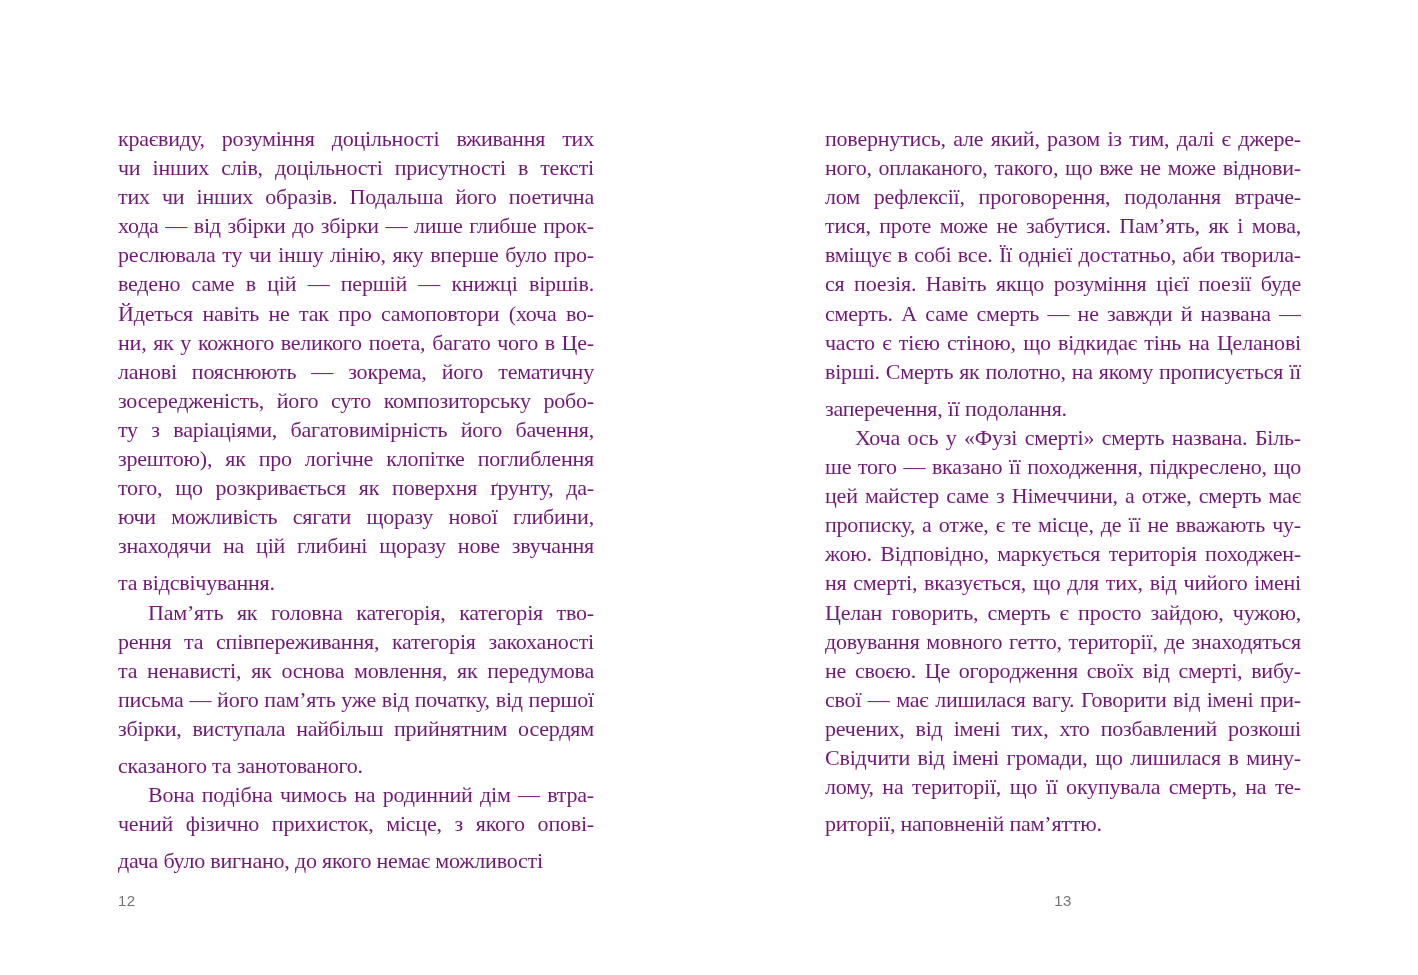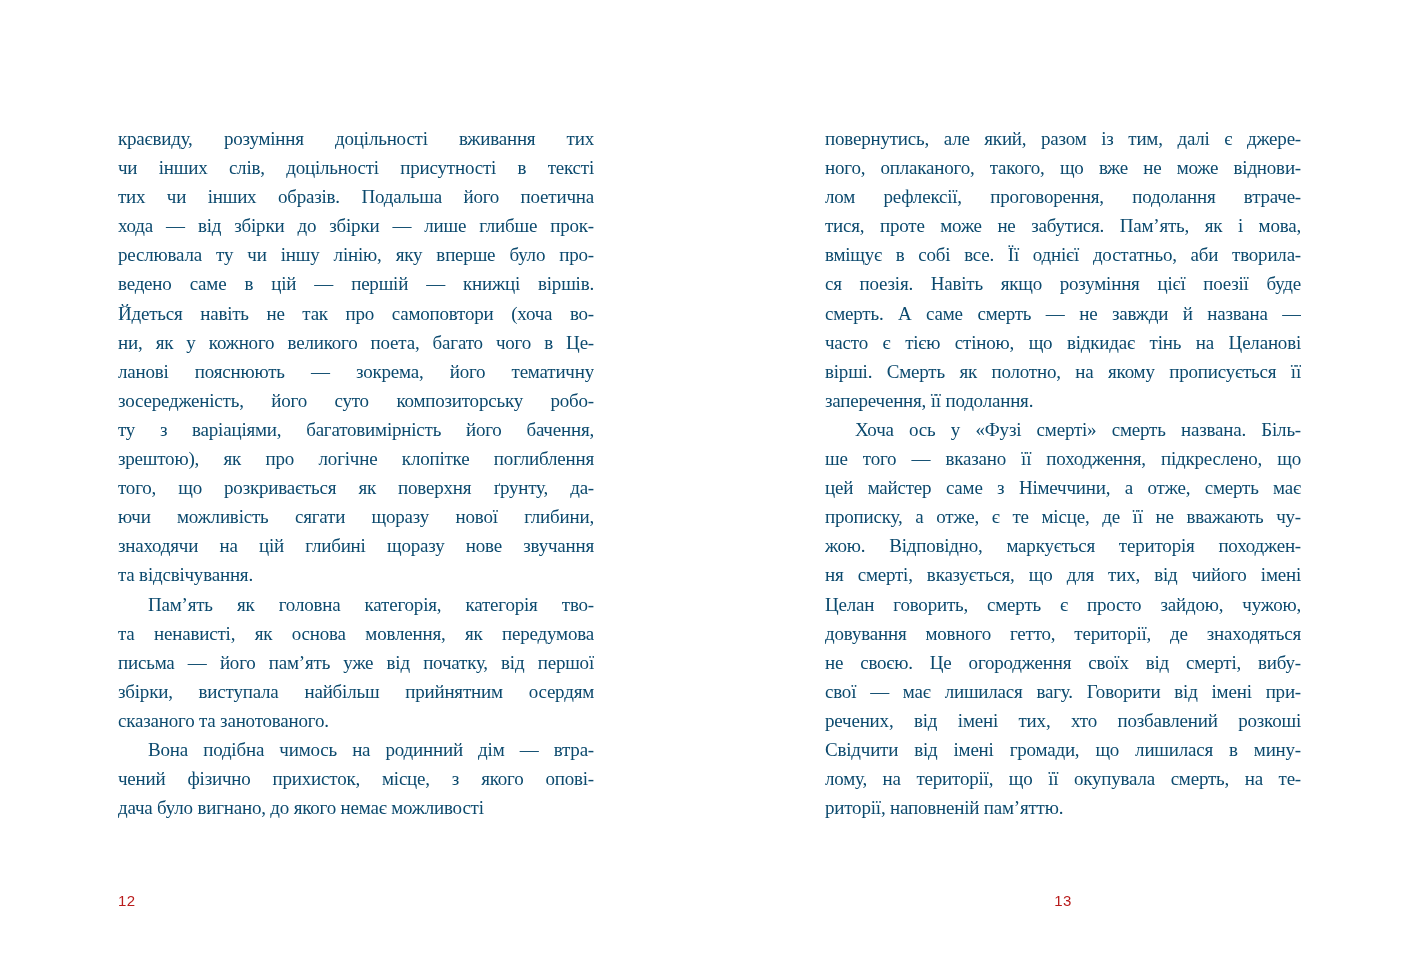--- a/index.html
+++ b/index.html
@@ -12,45 +12,46 @@
     width: 1418px;
     height: 975px;
     background: #ffffff;
     overflow: hidden;
     font-family: "Liberation Serif", "DejaVu Serif", serif;
   }
   .text-column {
     position: absolute;
     top: 124px;
     width: 476px;
-    color: #0c4a6e;
-    font-size: 19px;
+    color: #701a75;
+    font-size: 22px;
     line-height: 29.1px;
     letter-spacing: -0.2px;
   }
   .text-column.left  { left: 118px; }
   .text-column.right { left: 825px; }
   .line {
     text-align: justify;
     text-align-last: justify;
     overflow: hidden;
     white-space: normal;
   }
   .line.para-last {
     text-align-last: left;
+    margin-top: 8px;
   }
   .line.para-first-indented {
     text-indent: 30px;
   }
   .folio {
     position: absolute;
     top: 892px;
     font-family: "Liberation Sans", "DejaVu Sans", sans-serif;
     font-size: 15px;
-    color: #b91c1c;
+    color: #737373;
     letter-spacing: 0.5px;
   }
   .folio.left {
     left: 118px;
   }
   .folio.right {
     left: 825px;
     width: 476px;
     text-align: center;
   }
@@ -71,20 +72,21 @@
       <div class="line">ни, як у кожного великого поета, багато чого в Це-</div>
       <div class="line">ланові пояснюють — зокрема, його тематичну</div>
       <div class="line">зосередженість, його суто композиторську робо-</div>
       <div class="line">ту з варіаціями, багатовимірність його бачення,</div>
       <div class="line">зрештою), як про логічне клопітке поглиблення</div>
       <div class="line">того, що розкривається як поверхня ґрунту, да-</div>
       <div class="line">ючи можливість сягати щоразу нової глибини,</div>
       <div class="line">знаходячи на цій глибині щоразу нове звучання</div>
       <div class="line para-last">та відсвічування.</div>
       <div class="line para-first-indented">Пам’ять як головна категорія, категорія тво-</div>
+      <div class="line">рення та співпереживання, категорія закоханості</div>
       <div class="line">та ненависті, як основа мовлення, як передумова</div>
       <div class="line">письма — його пам’ять уже від початку, від першої</div>
       <div class="line">збірки, виступала найбільш прийнятним осердям</div>
       <div class="line para-last">сказаного та занотованого.</div>
       <div class="line para-first-indented">Вона подібна чимось на родинний дім — втра-</div>
       <div class="line">чений фізично прихисток, місце, з якого опові-</div>
       <div class="line para-last">дача було вигнано, до якого немає можливості</div>
     </div>
 
   <div class="text-column right" id="right-column">

